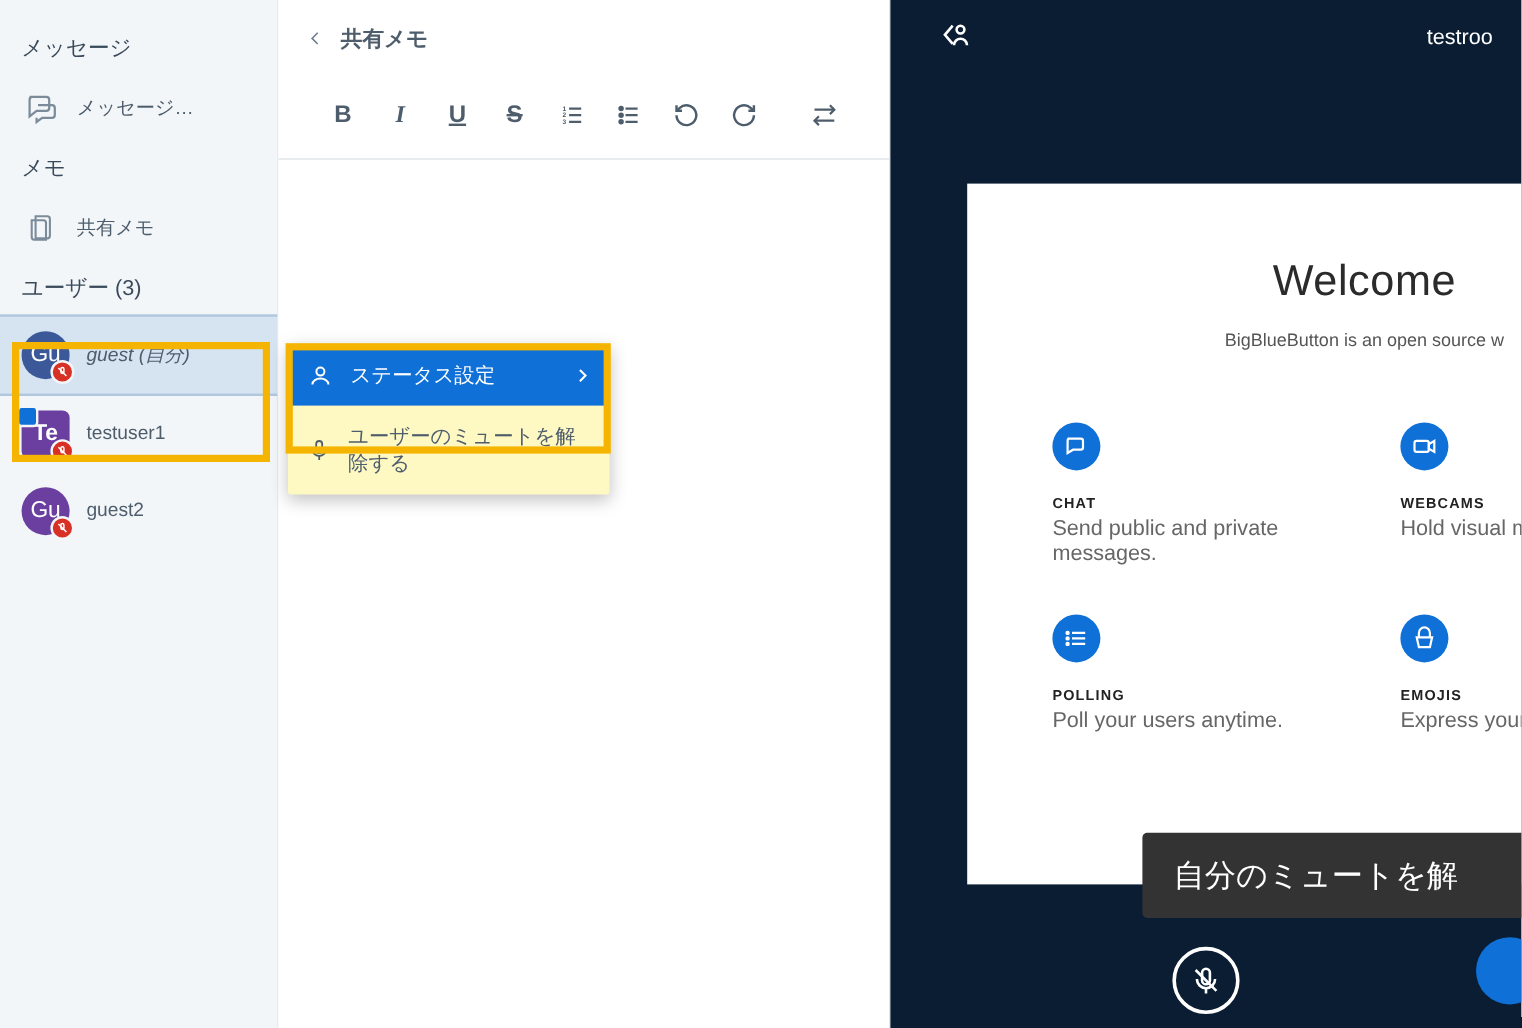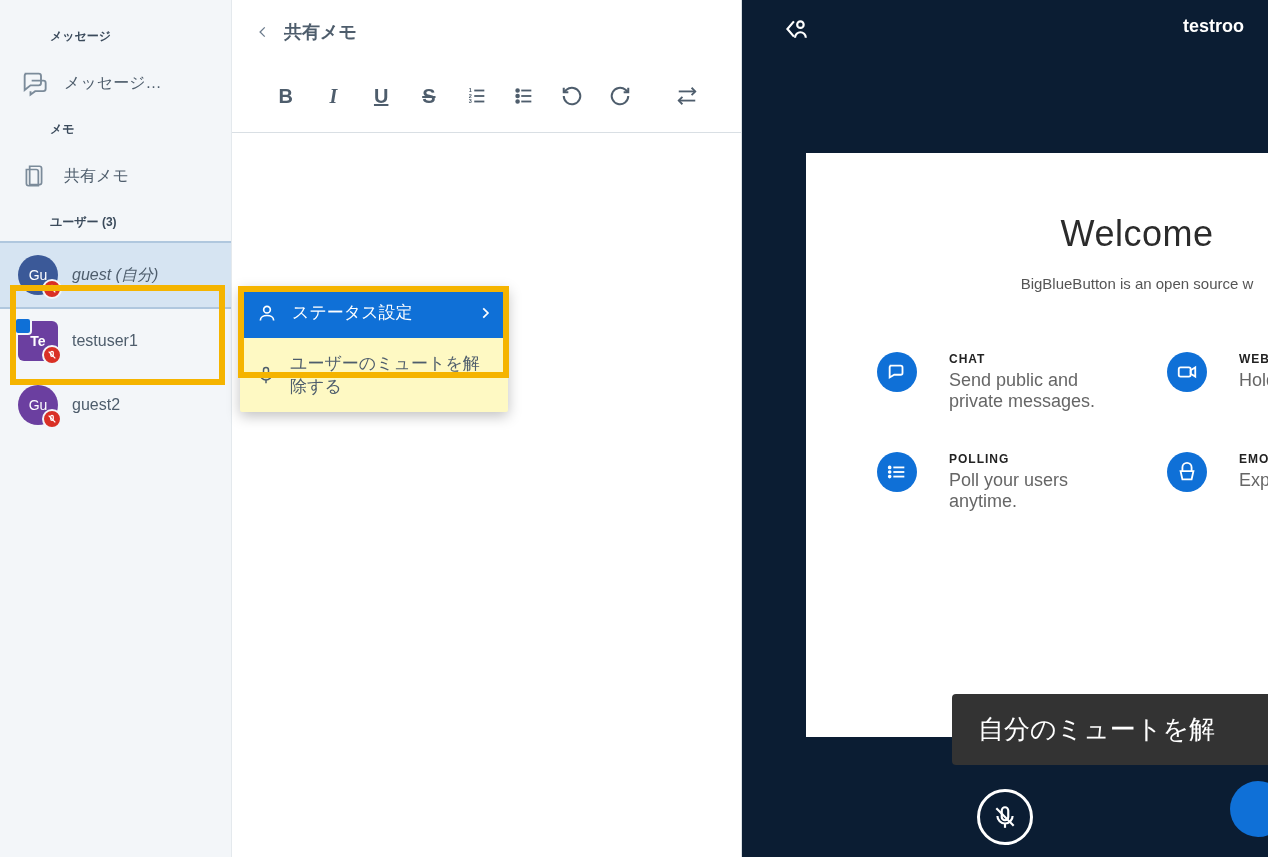--- a/index.html
+++ b/index.html
@@ -1,24 +1,24 @@
 <!DOCTYPE html>
 <html><head>
 <meta charset="utf-8">
 <style>
 * { margin: 0; padding: 0; box-sizing: border-box; font-family: -apple-system, BlinkMacSystemFont, "Segoe UI", sans-serif; }
 body { width: 1268px; height: 857px; overflow: hidden; background: #fff; display: flex; position: relative; }
 
 
 .sidebar { width: 232px; height: 100%; background: #f3f6f9; border-right: 1px solid #e4e9ed; display: flex; flex-direction: column; padding-top: 18px; }
-.section-header { font-size: 12px; font-weight: 700; color: #3a4a5b; padding: 10px 18px; margin-left: 32px; }
+.section-header { font-size: 18px; font-weight: 400; color: #3a4a5b; padding: 10px 18px; }
 .sidebar-item { display: flex; align-items: center; padding: 12px 18px; gap: 14px; cursor: pointer; font-size: 16px; color: #4e5d6c; }
 .sidebar-icon { width: 32px; height: 32px; display: flex; align-items: center; justify-content: center; color: #7b8b9a; }
 .user-row { display: flex; align-items: center; padding: 12px 18px; gap: 14px; cursor: pointer; font-size: 16px; color: #4e5d6c; }
-.avatar { width: 40px; height: 40px; border-radius: 50%; display: flex; align-items: center; justify-content: center; color: #fff; font-size: 14px; position: relative; flex-shrink: 0; }
+.avatar { width: 40px; height: 40px; border-radius: 50%; display: flex; align-items: center; justify-content: center; color: #fff; font-size: 19px; position: relative; flex-shrink: 0; }
 .avatar.blue { background: #3b5998; }
 .avatar.purple { background: #6b3fa0; }
 .avatar.square { border-radius: 6px; font-weight: bold; }
 .mute-badge { position: absolute; bottom: -4px; right: -4px; width: 20px; height: 20px; border-radius: 50%; background: #d93025; border: 2px solid #f3f6f9; display:flex; align-items:center; justify-content:center; }
 .presenter-badge { position: absolute; top: -4px; left: -4px; width: 18px; height: 18px; border-radius: 4px; background: #0f70d7; border: 2px solid #f3f6f9; }
 .user-highlight { position: absolute; left: 10px; top: 285px; width: 215px; height: 100px; border: 6px solid #f5b400; z-index: 5; pointer-events: none; }
 .user-selected { background: #d6e4f2; border-top: 2px solid #b0c7de; border-bottom: 2px solid #b0c7de; }
 
 
 .notes-panel { width: 510px; height: 100%; background: #fff; border-right: 1px solid #d9dfe4; display: flex; flex-direction: column; }
@@ -33,27 +33,27 @@
 
 .ctx-menu { position: absolute; left: 240px; top: 287px; width: 268px; background: #fef9c3; border-radius: 2px; box-shadow: 0 4px 14px rgba(0,0,0,0.25); z-index: 20; }
 .ctx-highlight { position: absolute; left: 238px; top: 286px; width: 271px; height: 92px; border: 6px solid #f5b400; z-index: 21; pointer-events:none; }
 .ctx-item { display: flex; align-items: center; padding: 14px 16px; gap: 14px; font-size: 17px; cursor: pointer; color: #4e5d6c; }
 .ctx-item.active { background: #0f70d7; color: #fff; }
 .ctx-item .ctx-icon { width: 22px; display:flex; justify-content:center; }
 .ctx-item .chev { margin-left: auto; font-size: 18px; }
 
 
 .main { flex: 1; height: 100%; background: #0b1d33; position: relative; overflow: hidden; color:#fff; }
-.main-top { display:flex; align-items:flex-start; justify-content:space-between; padding: 16px 24px 0 40px; font-weight: bold; }
+.main-top { display:flex; align-items:flex-end; justify-content:space-between; padding: 16px 24px 0 40px; }
 .room-title { font-size: 18px; color:#fff; }
 .slide { position: absolute; left: 64px; top: 153px; right: -200px; bottom: 120px; background: #fff; color: #333; padding: 60px 60px 30px 60px; overflow: hidden; }
 .slide h1 { font-size: 36px; font-weight: 400; text-align: center; color: #2b2b2b; margin-bottom: 20px; letter-spacing: 0.5px; }
 .slide .subtitle { text-align: center; font-size: 15px; color: #555; margin-bottom: 60px; }
 .feature-grid { display: grid; grid-template-columns: repeat(2, 1fr); gap: 40px 60px; max-width: 520px; margin: 0 auto; }
-.feature { display: flex; gap: 32px; align-items: flex-start; }
+.feature { display: flex; gap: 20px; align-items: flex-start; flex-direction: column; }
 .feature-icon { width: 40px; height: 40px; border-radius: 50%; background: #0f70d7; flex-shrink: 0; display:flex; align-items:center; justify-content:center; color:#fff; }
 .feature-title { font-size: 12px; font-weight: 700; letter-spacing: 1px; color: #222; margin-bottom: 4px; }
 .feature-desc { font-size: 18px; color: #666; }
 .tooltip { position: absolute; bottom: 92px; left: 210px; right: -100px; background: #333; color: #fff; font-size: 26px; padding: 18px 26px; border-radius: 4px; }
 .controls { position: absolute; bottom: 0; left: 0; right: 0; height: 80px; display: flex; align-items: center; justify-content: center; gap: 16px; }
 .mic-btn { width: 56px; height: 56px; border-radius: 50%; border: 3px solid #fff; display: flex; align-items: center; justify-content: center; cursor: pointer; }
 .blue-btn { width: 56px; height: 56px; border-radius: 50%; background: #0f70d7; position:absolute; right:-18px; bottom:20px; }
 svg { display:block; }
 </style>
 </head>

